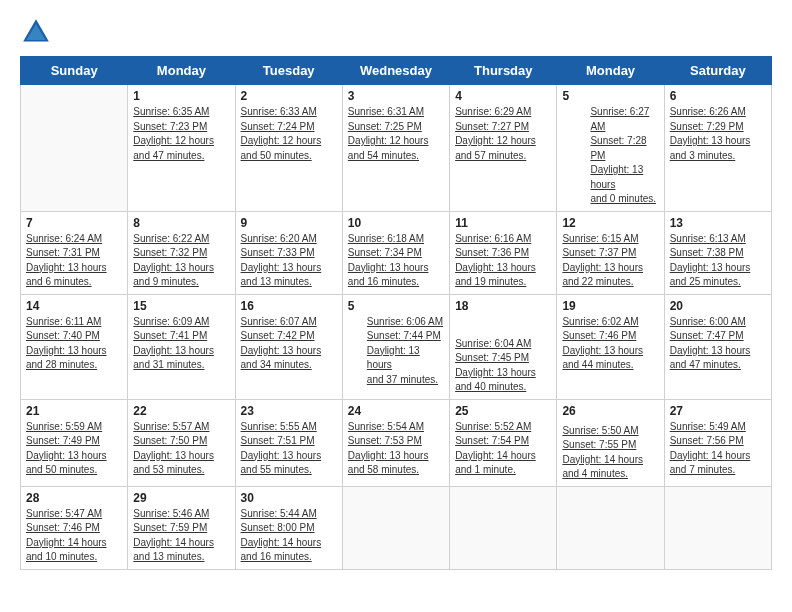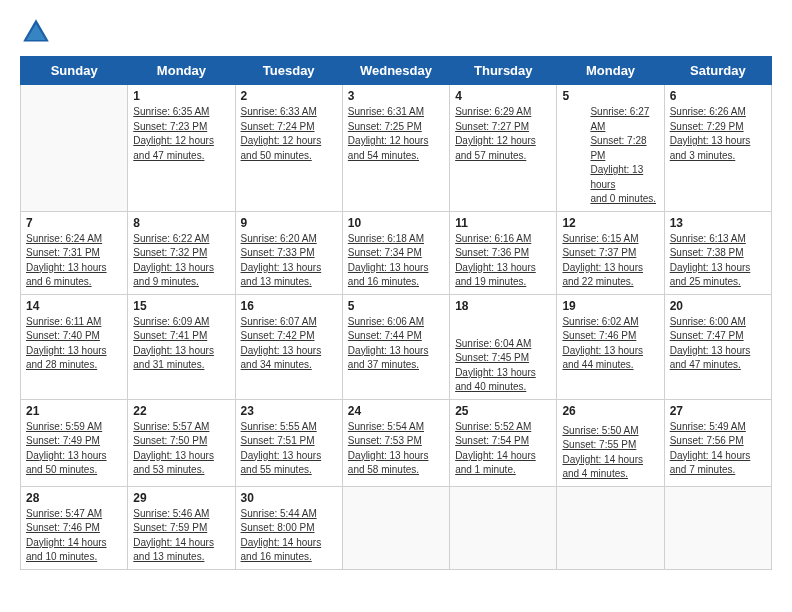--- a/index.html
+++ b/index.html
@@ -248,21 +248,21 @@
           </td>
           <td>
             <span class="day-num">16</span>
             <div class="cell-text" style="white-space: pre-line;">Sunrise: 6:07 AM
 Sunset: 7:42 PM
 Daylight: 13 hours
 and 34 minutes.</div>
           </td>
           <td>
             <span class="day-num">5</span>
-            <div class="cell-text" style="white-space: pre-line;">Sunrise: 6:06 AM
+            <div class="cell-text" style="white-space: pre-line; margin-left: 19px;">Sunrise: 6:06 AM
 Sunset: 7:44 PM
 Daylight: 13 hours
 and 37 minutes.</div>
           </td>
           <td>
             <span class="day-num">18</span>
             <div class="cell-text" style="white-space: pre-line; margin-top: 24px;">Sunrise: 6:04 AM
 Sunset: 7:45 PM
 Daylight: 13 hours
 and 40 minutes.</div>

